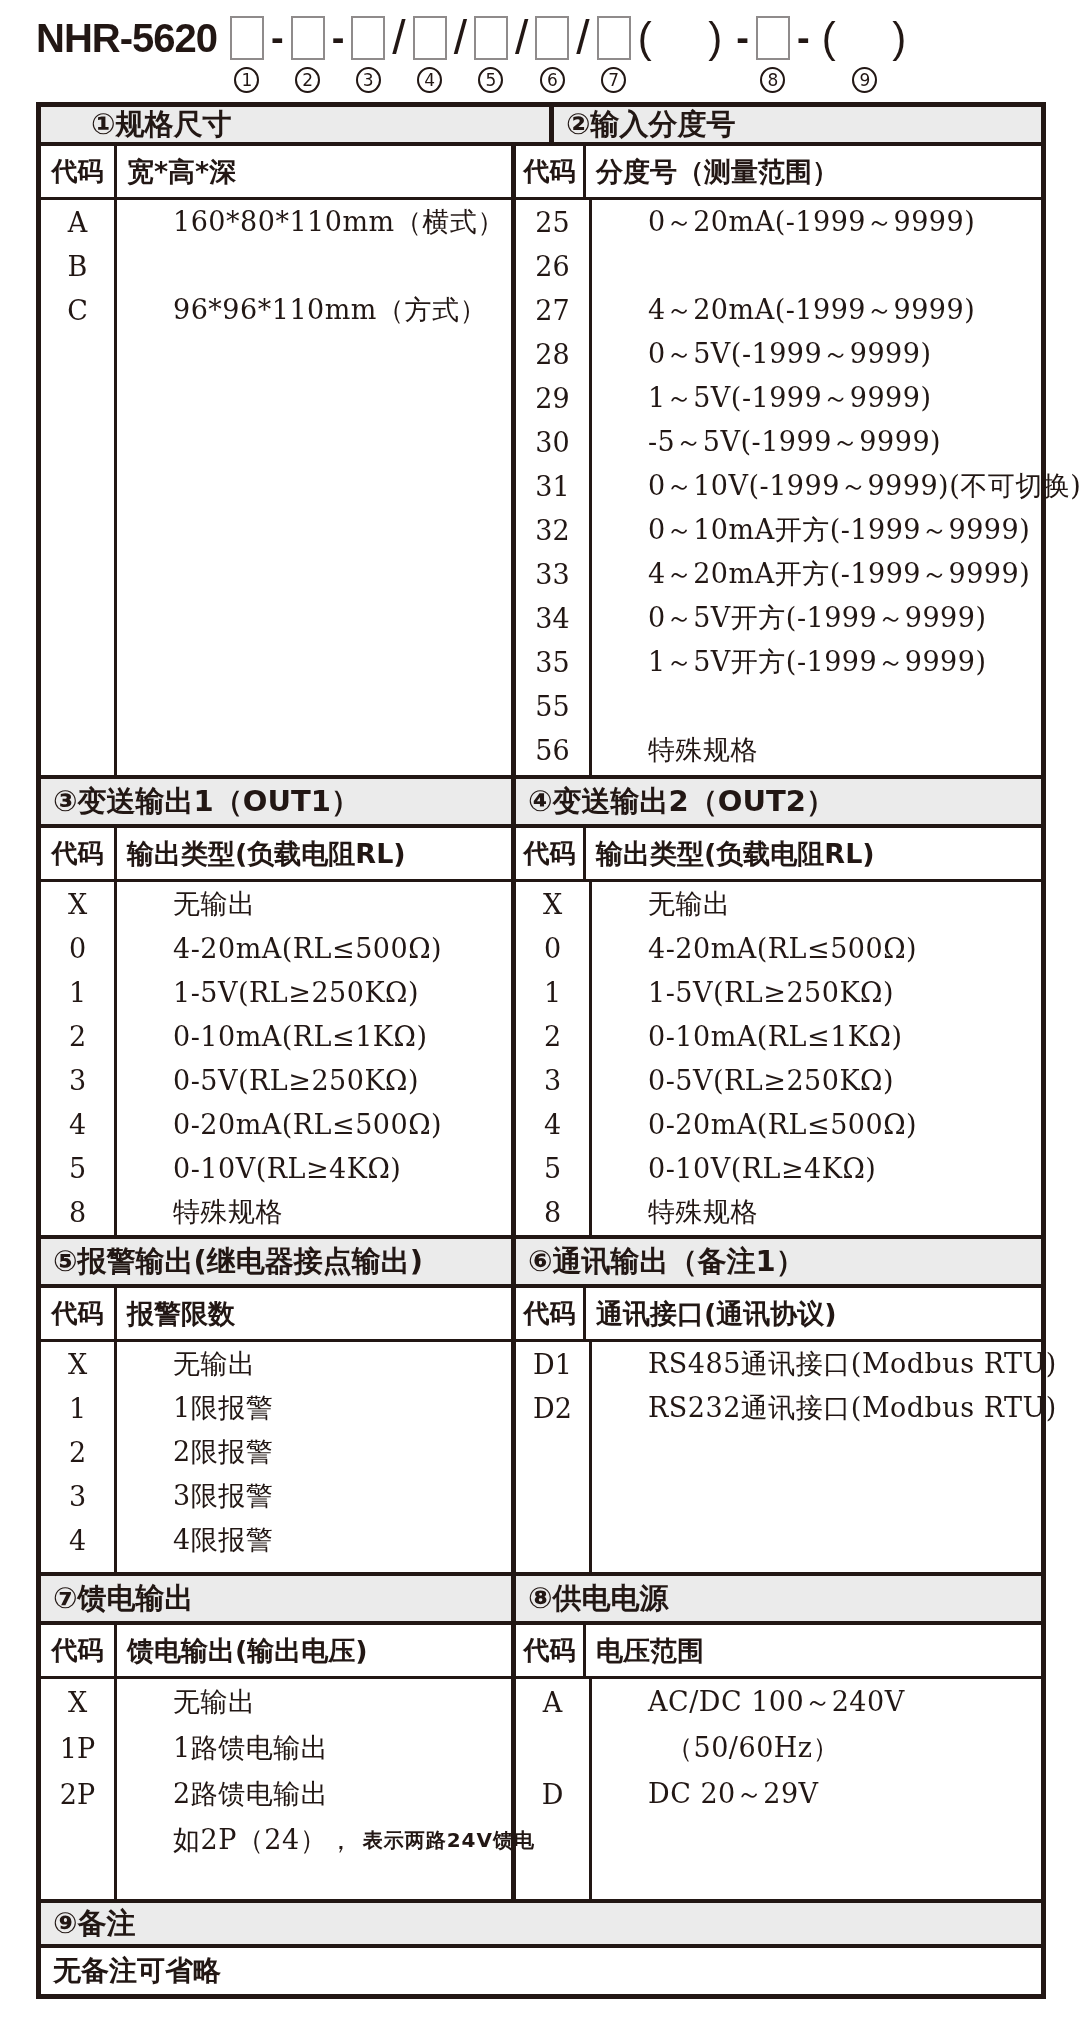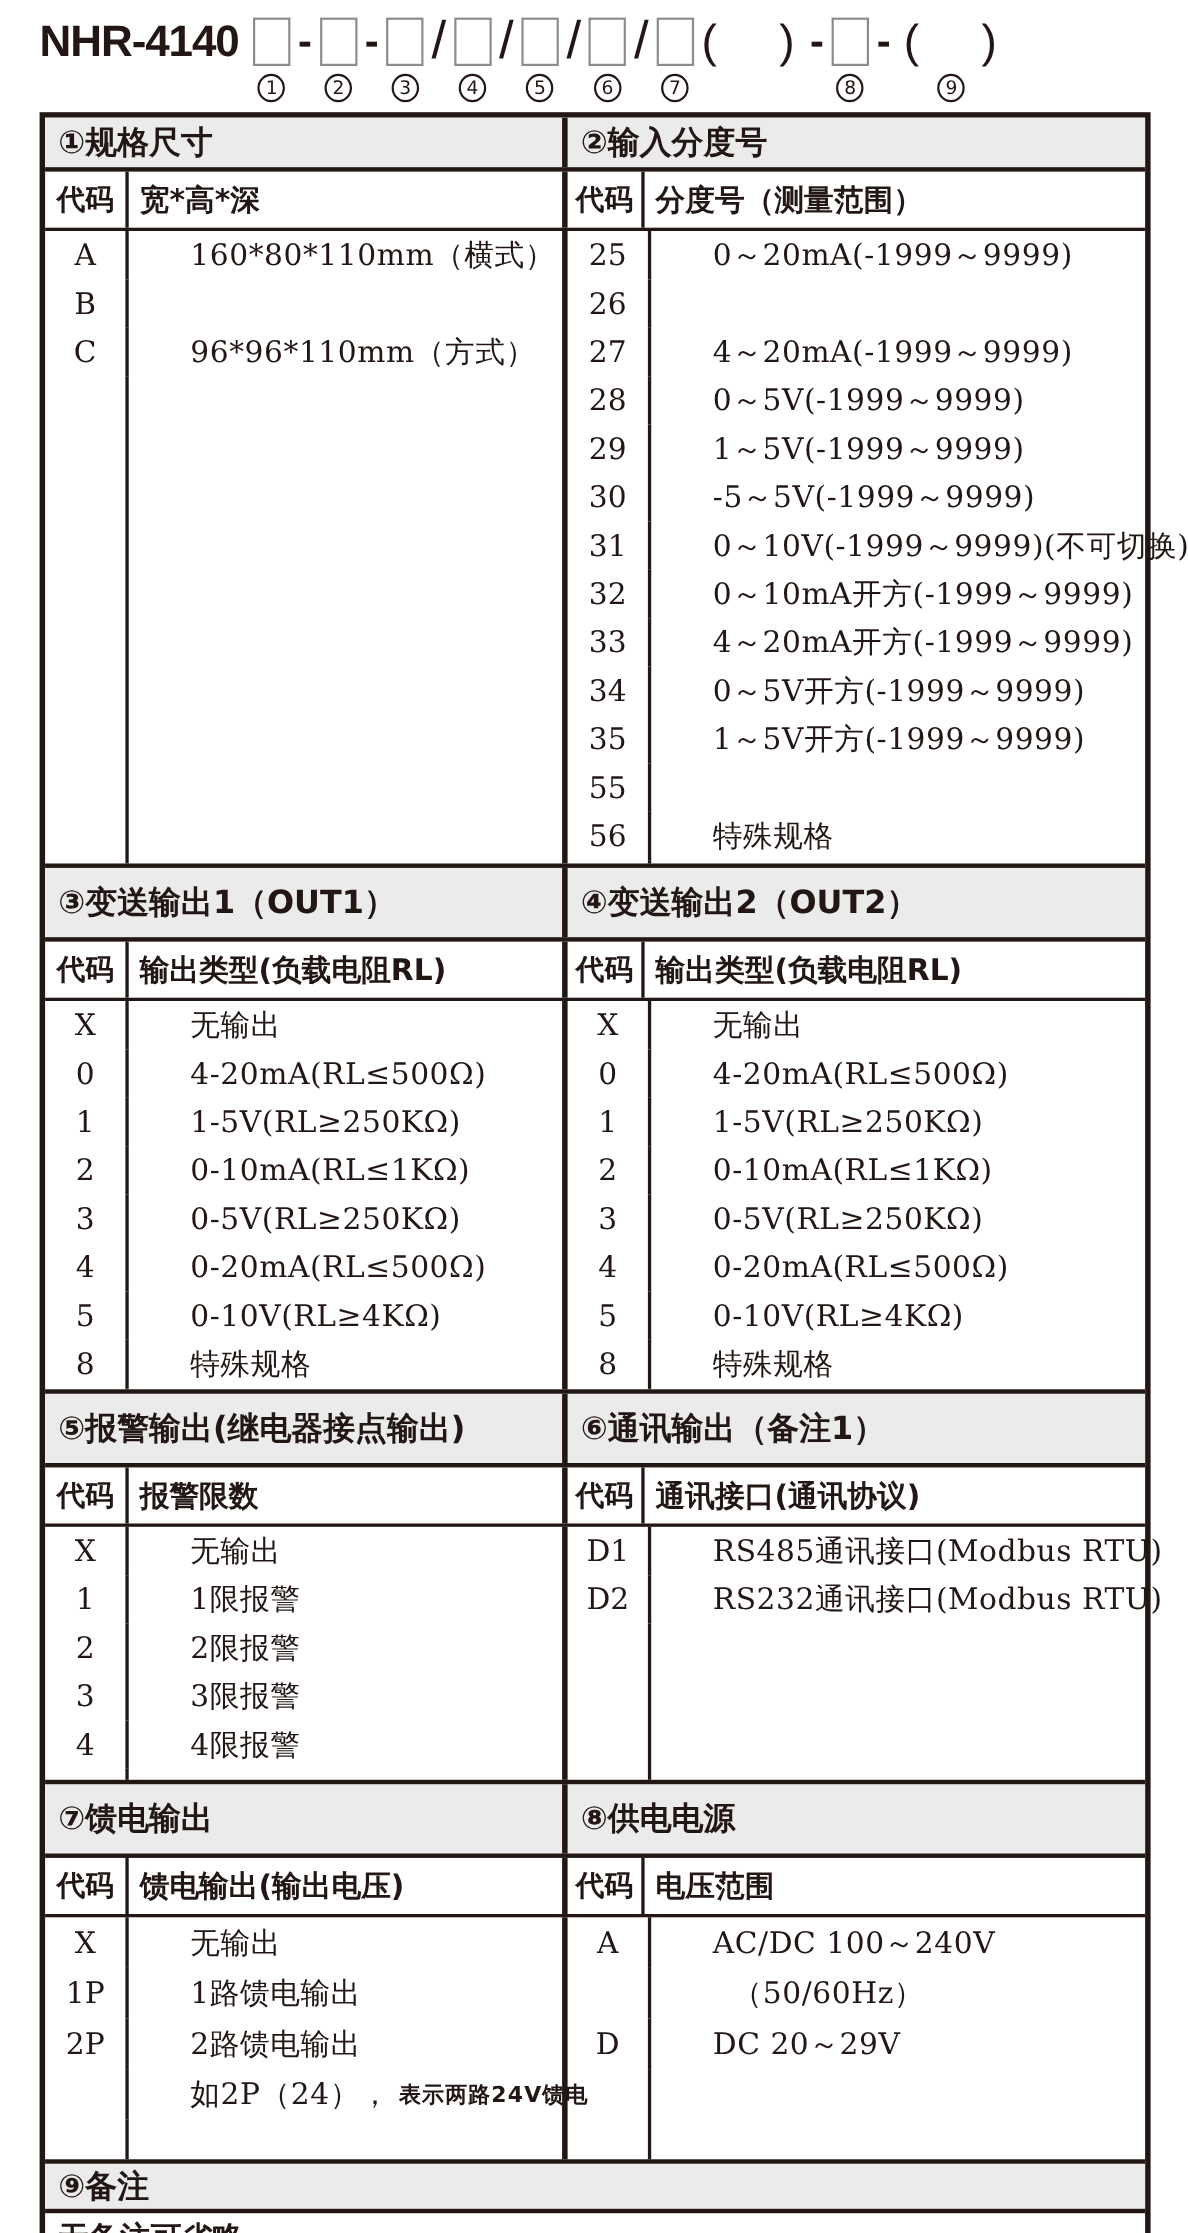--- a/index.html
+++ b/index.html
@@ -46,22 +46,22 @@
   
   .tbl{
     width:1010px; margin:0 0 0 36px;
     border:5px solid var(--ink);
     background:#fff;
   }
   .strip{ display:flex; width:100%; }
   .L{ width:470px; flex:none; display:flex; }
   .R{ flex:1; border-left:5px solid var(--ink); display:flex; }
 
-  .band{ background:var(--band); border-top:4px solid var(--ink); border-bottom:4px solid var(--ink); height:71px; }
-  .band.first{ border-top:none; height:49px; }
+  .band{ background:var(--band); border-top:4px solid var(--ink); border-bottom:4px solid var(--ink); height:53px; }
+  .band.first{ border-top:none; height:39px;padding-left:38px; }
   .band .L,.band .R{ align-items:center; }
   .band .title{
     font-weight:700; font-size:29px; padding-left:12px; white-space:nowrap;
   }
   .band.full{ height:49px; display:flex; align-items:center; }
 
   .sub{ height:54px; border-bottom:3px solid var(--ink); font-weight:700;text-align:center; }
   .sub .c{
     width:76px; flex:none; border-right:3px solid var(--ink);
     display:flex; align-items:center; justify-content:center; font-size:26px;
@@ -92,21 +92,21 @@
 
   .note{
     height:46px; display:flex; align-items:center;
     padding-left:12px; font-weight:700; font-size:28px;
   }
 </style>
 </head>
 <body>
 
 <div class="model-line">
-  <span class="model-prefix">NHR-4140</span>
+  <span class="model-prefix">NHR-5620</span>
   <span style="display:inline-flex;">
       <span class="tok">
         <span class="glyph">
           <span class="box"></span>
         </span>
         <span class="below">
           <span class="circ">1</span>
         </span>
       </span>
       <span class="tok">

